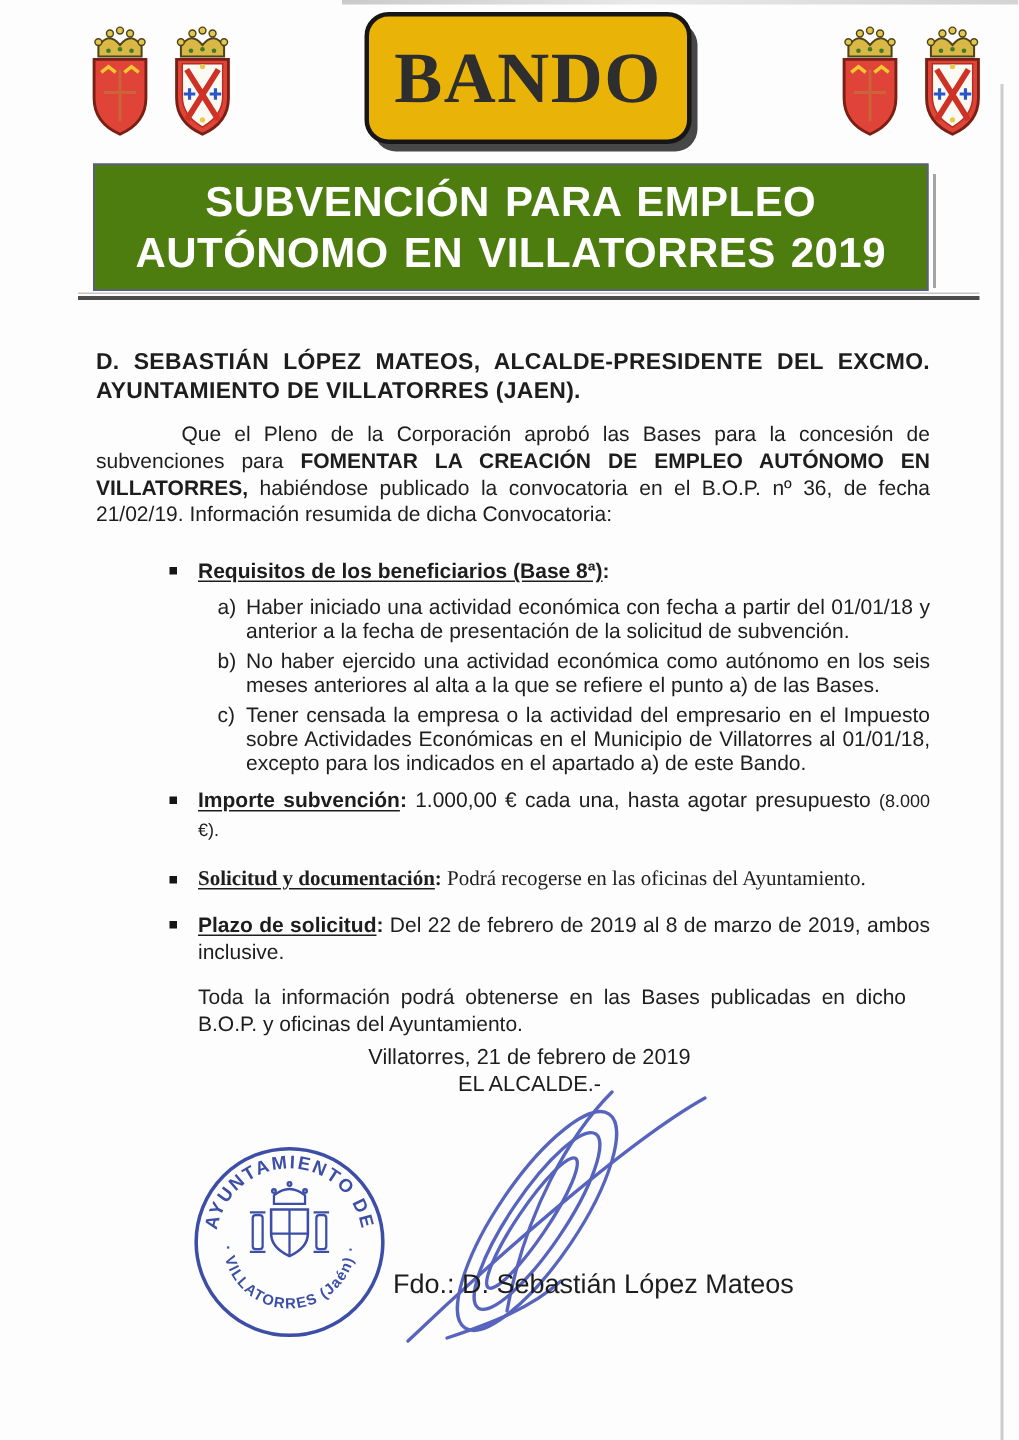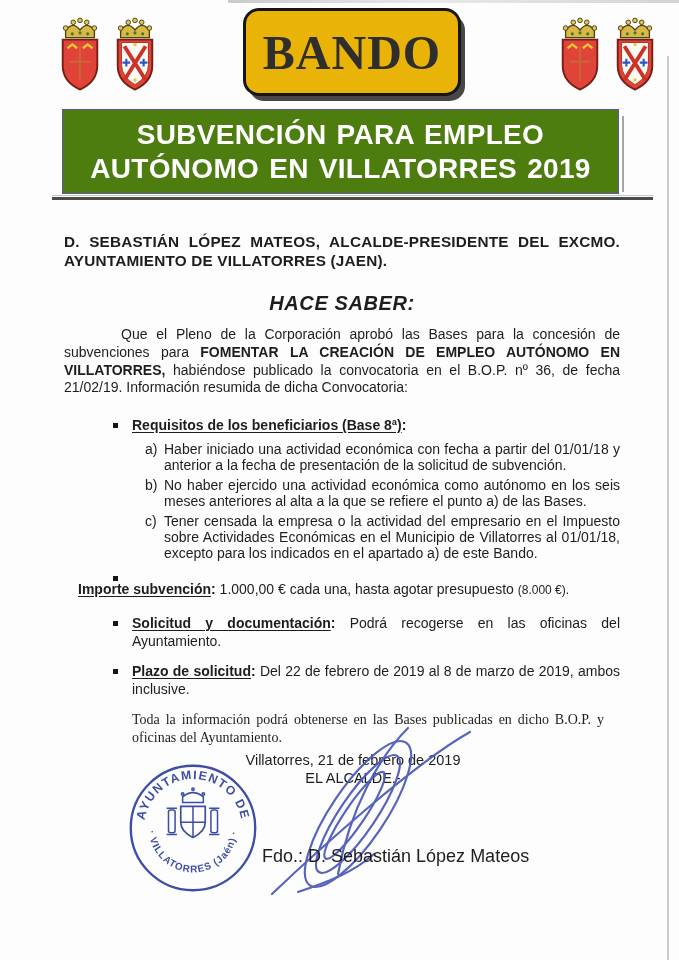--- a/index.html
+++ b/index.html
@@ -47,25 +47,25 @@
   .b{font-weight:bold;}
   .bu{font-weight:bold;text-decoration:underline;text-underline-offset:2px;}
   .brow{display:flex;}
   .brow .bsq{flex:none;width:5px;height:5px;background:#151515;margin:6px 0 0 49px;}
   .brow .bbody{flex:1;margin-left:14px;text-align:justify;}
   .mt-req{margin-top:20px;}
   .letters{margin:6px 0 0 81px;line-height:16px;}
   .lrow{display:flex;margin-top:4px;}
   .lrow .lmark{flex:none;width:19px;}
   .lrow .ltext{flex:1;text-align:justify;}
-  .mt-imp{margin-top:9px;flex-direction:column;}
-  .mt-sol{margin-top:15px;}
+  .mt-imp{margin-top:9px;}
+  .mt-sol{margin-top:15px;font-family:Liberation Serif, serif;}
   .mt-pla{margin-top:13px;}
   .small{font-size:12px;}
-  .closing{margin:12px 16px 0 68px;text-align:justify;font-family:Liberation Serif, serif;}
+  .closing{margin:12px 16px 0 68px;text-align:justify;}
   .date-line{margin-top:4px;text-align:center;padding-left:22px;font-size:14.5px;line-height:18px;}
   .role-line{text-align:center;padding-left:22px;font-size:14.5px;line-height:18px;}
 
   
   .stamp{position:absolute;left:127px;top:762px;}
   .signature{position:absolute;left:258px;top:722px;}
   .fdo{position:absolute;left:262px;top:846px;font-size:18px;color:#1d1d1d;}
 </style>
 </head>
 <body>
@@ -126,21 +126,20 @@
   <div class="banner">
     <span>SUBVENCIÓN PARA EMPLEO</span>
     <span>AUTÓNOMO EN VILLATORRES 2019</span>
   </div>
   <div class="rule"></div>
 
   <div class="content">
 
     <p class="addr" style="margin:0">D. SEBASTIÁN LÓPEZ MATEOS, ALCALDE-PRESIDENTE DEL EXCMO. AYUNTAMIENTO DE VILLATORRES (JAEN).</p>
 
-    <p class="hace" style="margin-bottom:0">HACE SABER:</p>
 
     <p class="intro" style="margin-bottom:0"><span>Que el Pleno de la Corporación aprobó las Bases para la concesión de subvenciones para </span><span class="b">FOMENTAR LA CREACIÓN DE EMPLEO AUTÓNOMO EN VILLATORRES,</span><span> habiéndose publicado la convocatoria en el B.O.P. nº 36, de fecha 21/02/19. Información resumida de dicha Convocatoria:</span></p>
 
     <div class="brow mt-req">
       <span class="bsq"></span>
       <div class="bbody"><span class="bu">Requisitos de los beneficiarios (Base 8ª)</span><span class="b">:</span></div>
     </div>
 
     <div class="letters">
       <div class="lrow">

